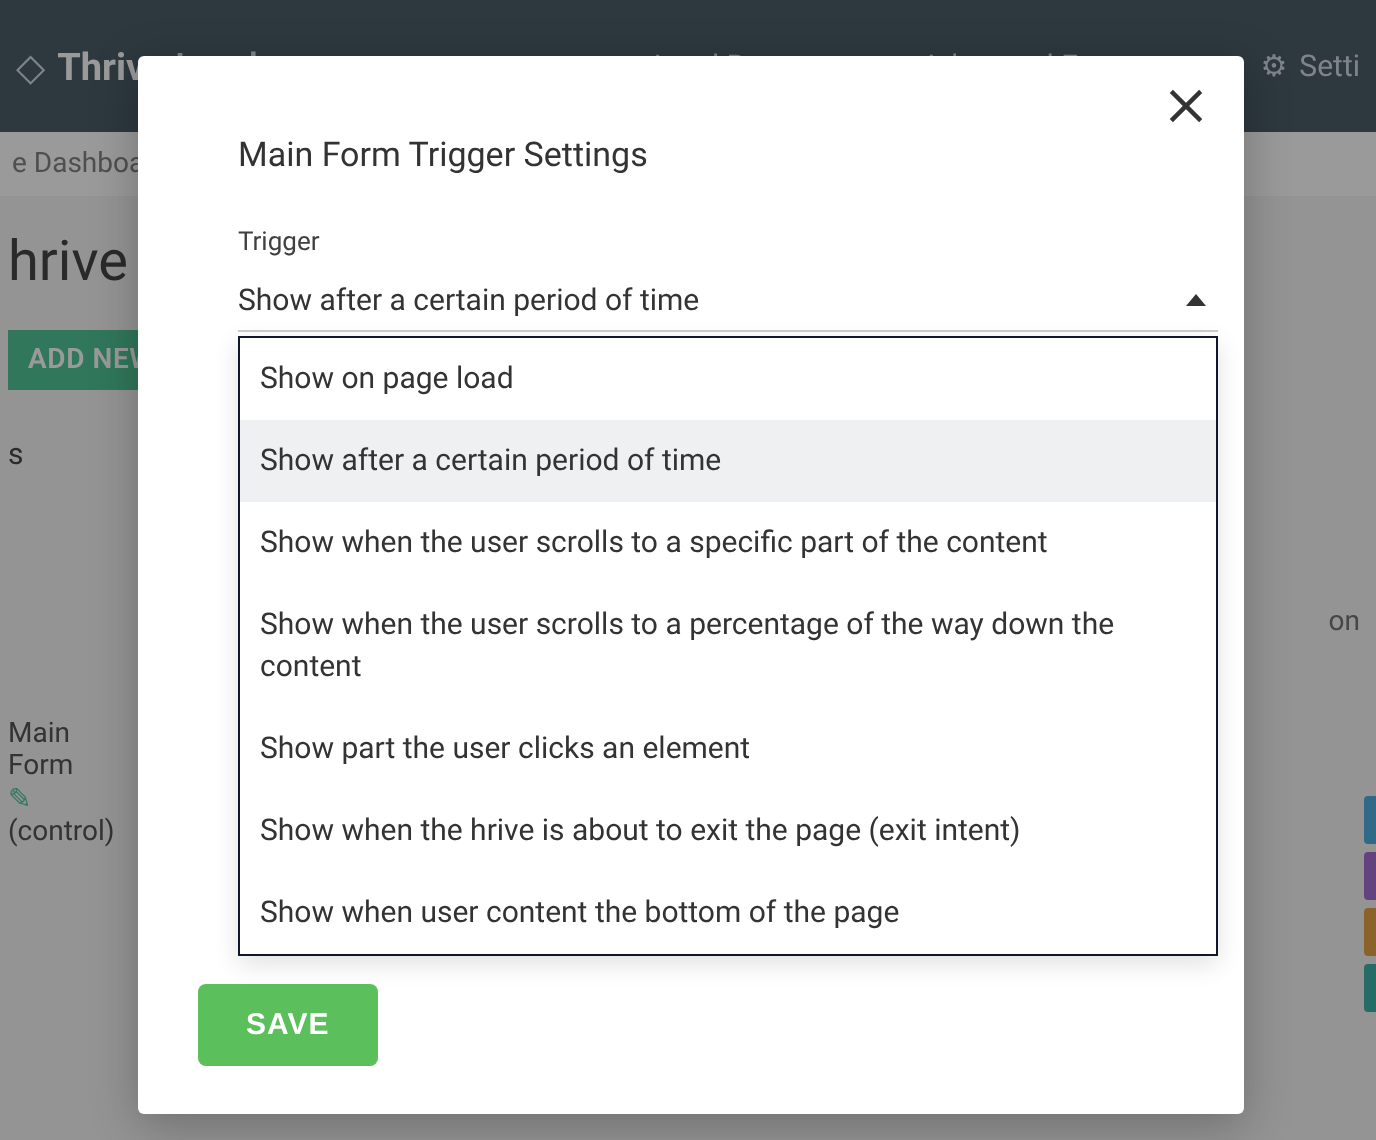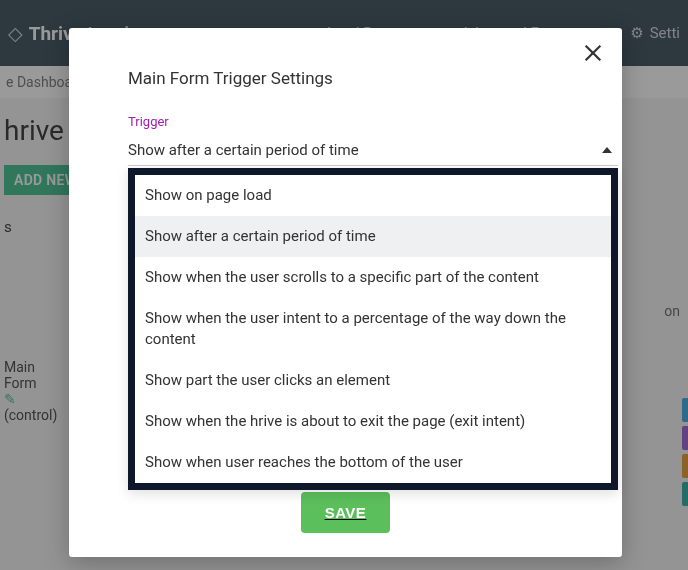--- a/index.html
+++ b/index.html
@@ -113,33 +113,32 @@
     }
     .modal-close {
       position: absolute;
       top: 14px;
       right: 18px;
       cursor: pointer;
     }
     .modal-close svg { width: 22px; height: 22px; }
 
     .modal-body {
-      padding: 40px 20px 24px;
+      padding: 40px 50px 24px;
       flex: 1;
-      margin-left: 39px;
     }
     .modal-title {
       font-size: 17px;
       color: #333;
       font-weight: 400;
       margin-bottom: 26px;
     }
     .field-label {
       font-size: 13px;
-      color: #a21caf;
+      color: #404040;
       margin-bottom: 5px;
     }
     .select-box {
       position: relative;
       width: 490px;
     }
     .select-display {
       height: 32px;
       border-bottom: 1px solid #ccc;
       display: flex;
@@ -155,40 +154,39 @@
       border-left: 5px solid transparent;
       border-right: 5px solid transparent;
       border-bottom: 6px solid #333;
     }
     .dropdown {
       position: absolute;
       top: 34px;
       left: 0;
       right: 0;
       background: #fff;
-      border: 7px solid #0f172a;
+      border: 1px solid #0f172a;
       box-shadow: 0 4px 12px rgba(0,0,0,0.12);
       z-index: 5;
     }
     .dropdown-item {
       padding: 10px 10px;
       font-size: 15px;
       color: #333;
       cursor: pointer;
       line-height: 1.4;
     }
     .dropdown-item.selected {
       background: #eef0f2;
     }
 
     .modal-footer {
       padding: 16px 30px 24px;
       display: flex;
-      justify-content: center;
-      text-decoration: underline;
+      justify-content: flex-start;
     }
     .save-btn {
       background: #5bbf5b;
       color: #fff;
       border: none;
       padding: 12px 24px;
       font-size: 15px;
       font-weight: 600;
       border-radius: 4px;
       cursor: pointer;
@@ -274,24 +272,24 @@
     <div class="select-box">
       <div class="select-display">
         <span>Show after a certain period of time</span>
         <span class="caret-up"></span>
       </div>
 
       <div class="dropdown">
         <div class="dropdown-item">Show on page load</div>
         <div class="dropdown-item selected">Show after a certain period of time</div>
         <div class="dropdown-item">Show when the user scrolls to a specific part of the content</div>
-        <div class="dropdown-item">Show when the user intent to a percentage of the way down the content</div>
+        <div class="dropdown-item">Show when the user scrolls to a percentage of the way down the content</div>
         <div class="dropdown-item">Show part the user clicks an element</div>
         <div class="dropdown-item">Show when the hrive is about to exit the page (exit intent)</div>
-        <div class="dropdown-item">Show when user reaches the bottom of the user</div>
+        <div class="dropdown-item">Show when user content the bottom of the page</div>
       </div>
     </div>
   </div>
 
   <div class="modal-footer">
     <button class="save-btn">SAVE</button>
   </div>
 </div>
 
 </body></html>

